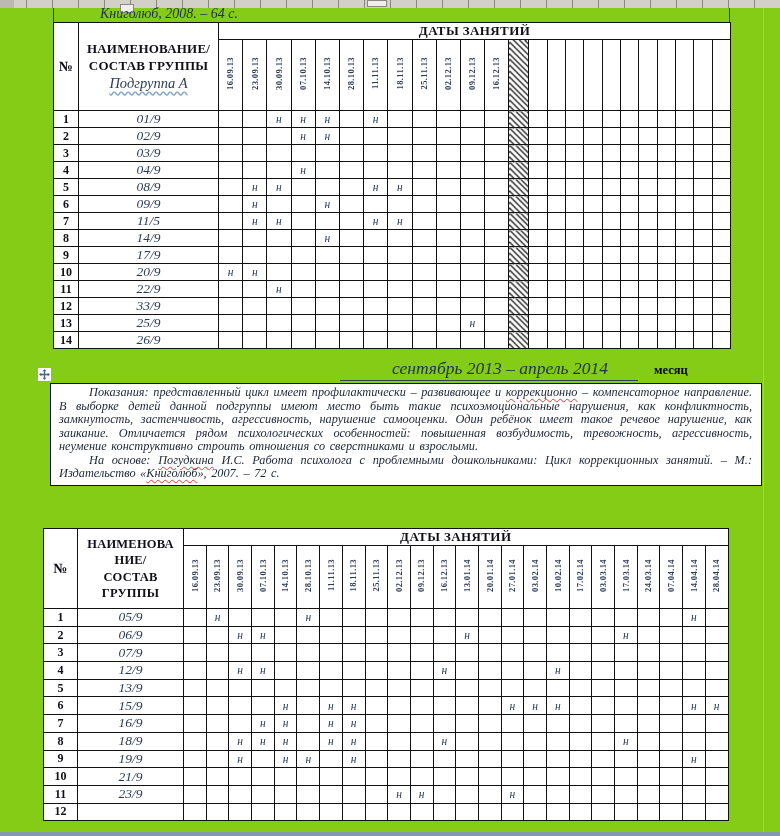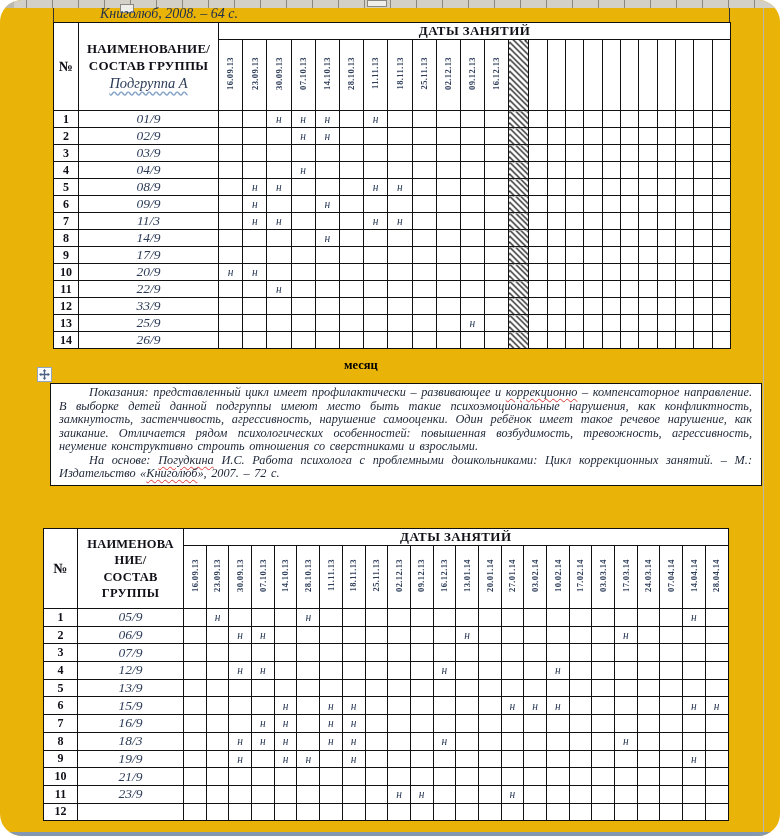--- a/index.html
+++ b/index.html
@@ -1,18 +1,18 @@
 <!DOCTYPE html>
 <html><head>
 <meta charset="utf-8">
 <style>
   :root{ --ink:#2c3c58; --black:#101018; }
   *{box-sizing:border-box; margin:0; padding:0;}
   body{margin:0; background:#fff; font-family:"Liberation Serif","DejaVu Serif",serif;}
-  .page{position:relative; width:780px; height:836px; background:#eab308; overflow:hidden;border-radius:22px;}
+  .page{position:relative; width:780px; height:836px; background:#84cc16; overflow:hidden;}
 
   
   .ruler{position:absolute; left:0; top:0; width:780px; height:8px; background:#d3d0c8;
          background-image:repeating-linear-gradient(90deg,#8a877f 0 1px,transparent 1px 26px);}
   .ruler-corner{position:absolute; left:0; top:0; width:14px; height:8px; background:#bcb9b1;}
   .ruler-marker{position:absolute; background:#efeeea; border:1px solid #8a877f;}
   .m1{left:120px; top:4px; width:14px; height:9px;}
   .m2{left:367px; top:0px; width:20px; height:7px;}
 
   .top-line{position:absolute; left:100px; top:6px; font-style:italic; font-size:14px; color:#23324c;}
@@ -35,21 +35,21 @@
          font-size:8.5px; color:var(--ink); letter-spacing:.4px; line-height:1;}
   .c-num{font-weight:bold; font-size:12px; color:var(--black);}
   .c-name{font-style:italic; font-size:13.5px; color:var(--ink);}
   .c-mark{font-style:italic; font-size:11.5px; color:var(--ink);}
   .hatch{background:repeating-linear-gradient(45deg,#fff 0 2.6px,#2a2a2a 2.6px 4.1px);}
 
   
   .month-line{position:absolute; left:340px; top:358px; display:flex; align-items:baseline;}
   .range{font-style:italic; font-size:17.5px; color:#20334f; border-bottom:1.2px solid #33415c;
          padding:0 30px 1px 52px; white-space:nowrap;}
-  .mlabel{font-weight:bold; font-size:12.5px; color:#000; margin-left:4px;}
+  .mlabel{font-weight:bold; font-size:12.5px; color:#000; margin-left:16px;}
 
   
   .move-handle{position:absolute; left:37px; top:367px; width:15px; height:15px; background:#fbfbfd;
                border:1px solid #93a6c0; display:flex; align-items:center; justify-content:center;}
 
   
   .program-box{position:absolute; left:50px; top:383px; width:712px; border:1.2px solid #111; background:#fff;}
   .program-title{font-weight:bold; font-size:13px; letter-spacing:.3px; text-align:center; color:var(--black);
                  border-bottom:1px solid #111; padding:1px 0 2px;}
   .program-body{padding:2px 9px 4px 8px; font-style:italic; font-size:12.3px; line-height:13.5px;
@@ -306,21 +306,21 @@
             <td class="c-empty"></td>
             <td class="c-empty"></td>
             <td class="c-empty"></td>
             <td class="c-empty"></td>
             <td class="c-empty"></td>
             <td class="c-empty"></td>
             <td class="c-empty"></td>
           </tr>
           <tr style="height: 16.6px;">
             <td class="c-num">7</td>
-            <td class="c-name">11/3</td>
+            <td class="c-name">11/5</td>
             <td class="c-mark"></td>
             <td class="c-mark">н</td>
             <td class="c-mark">н</td>
             <td class="c-mark"></td>
             <td class="c-mark"></td>
             <td class="c-mark"></td>
             <td class="c-mark">н</td>
             <td class="c-mark">н</td>
             <td class="c-mark"></td>
             <td class="c-mark"></td>
@@ -533,20 +533,21 @@
             <td class="c-empty"></td>
             <td class="c-empty"></td>
             <td class="c-empty"></td>
             <td class="c-empty"></td>
           </tr>
         </tbody>
       </table>
     </div>
 
   <div class="month-line">
+    <span class="range">сентябрь 2013 – апрель 2014</span>
     <span class="mlabel">месяц</span>
   </div>
 
   <div class="move-handle">
     <svg viewBox="0 0 12 12" width="11" height="11">
       <path d="M6 0 L8 2.5 H6.7 V5.3 H9.5 V4 L12 6 L9.5 8 V6.7 H6.7 V9.5 H8 L6 12 L4 9.5 H5.3 V6.7 H2.5 V8 L0 6 L2.5 4 V5.3 H5.3 V2.5 H4 Z" fill="#4a617f"></path>
     </svg>
   </div>
 
   <div class="program-box">
@@ -816,21 +817,21 @@
             <td class="c-mark"></td>
             <td class="c-mark"></td>
             <td class="c-mark"></td>
             <td class="c-mark"></td>
             <td class="c-mark"></td>
             <td class="c-mark"></td>
             <td class="c-mark"></td>
           </tr>
           <tr style="height: 17.7px;">
             <td class="c-num">8</td>
-            <td class="c-name">18/3</td>
+            <td class="c-name">18/9</td>
             <td class="c-mark"></td>
             <td class="c-mark"></td>
             <td class="c-mark">н</td>
             <td class="c-mark">н</td>
             <td class="c-mark">н</td>
             <td class="c-mark"></td>
             <td class="c-mark">н</td>
             <td class="c-mark">н</td>
             <td class="c-mark"></td>
             <td class="c-mark"></td>

